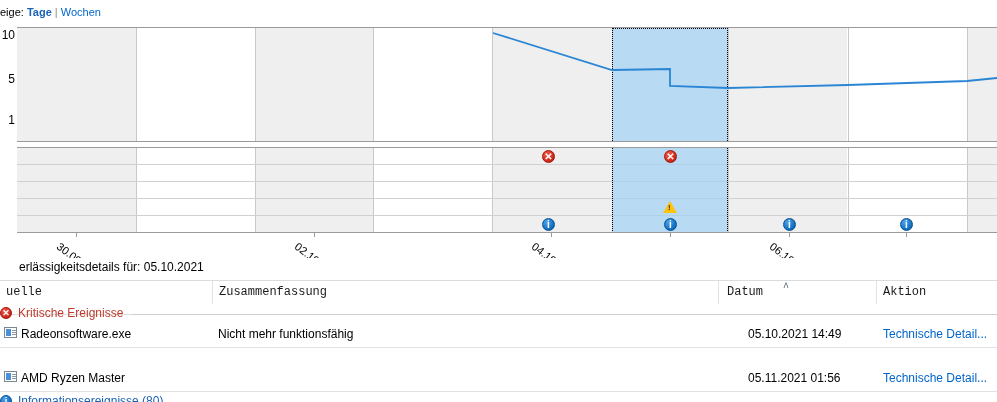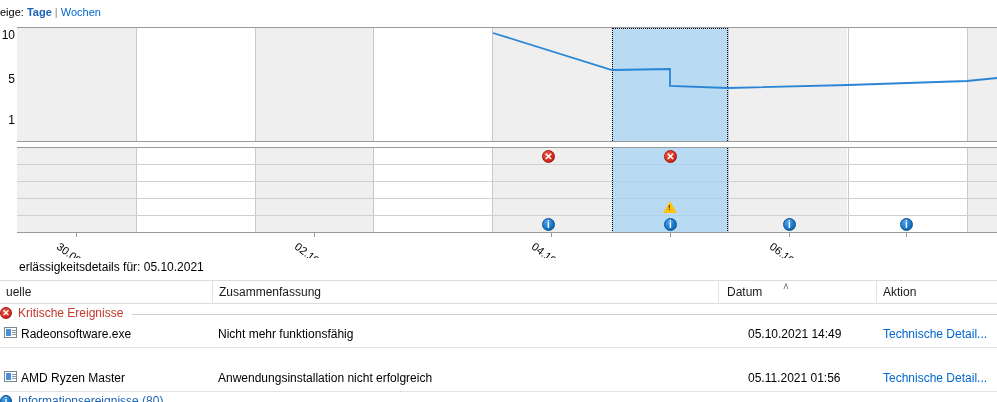--- a/index.html
+++ b/index.html
@@ -124,24 +124,25 @@
   .details {
     position: absolute; left: 0; top: 258px; width: 997px; height: 144px;
     background: #ffffff;
   }
   .details-title {
     position: absolute; left: 0; top: 2px; font-size: 12px; color: #000;
     white-space: nowrap;
     padding-left: 19px;
   }
   .grid-head {
-    position: absolute; left: 0; top: 22px; width: 997px; height: 24px;
+    position: absolute; left: 0; top: 22px; width: 997px; height: 35px;
     border-top: 1px solid #dcdcdc;
     border-bottom: 1px solid #dcdcdc;
     background: #ffffff;
+    font-family: Liberation Mono, monospace;
   }
   .gh-cell {
     position: absolute; top: 0; height: 23px; line-height: 23px;
     font-size: 12px; color: #1a1a1a; padding-left: 6px;
     border-left: 1px solid #e2e2e2;
     white-space: nowrap; cursor: pointer;
   }
   .gh-cell.first { border-left: none; }
   .sort-caret {
     position: absolute; font-size: 10px; color: #5a6a7a; line-height: 10px;
@@ -324,21 +325,20 @@
         <span class="cell" style="left:218px;">Nicht mehr funktionsfähig</span>
         <span class="cell" style="left:748px;">05.10.2021 14:49</span>
         <span class="cell link" style="left:883px;">Technische Detail...</span>
         <span class="sep"></span>
       </div>
 
 
       <div class="data-row" style="top:61px;">
         <span class="doc-icon"></span>
         <span class="cell" style="left:21px;">AMD Ryzen Master</span>
-        <span class="cell" style="left:218px;">Anwendungsinstallation nicht erfolgreich</span>
         <span class="cell" style="left:748px;">05.11.2021 01:56</span>
         <span class="cell link" style="left:883px;">Technische Detail...</span>
         <span class="sep"></span>
       </div>
 
       <div class="group-row" style="top:88px;">
         <span class="info-badge">i</span>
         <span class="group-label" style="color:#1a62b5;">Informationsereignisse (80)</span>
       </div>
 

